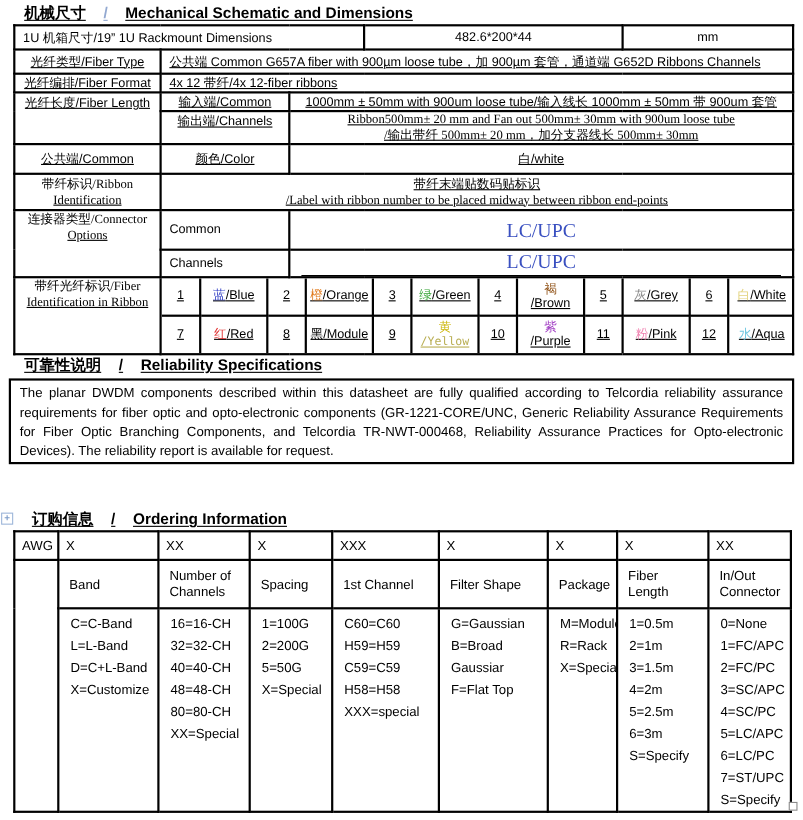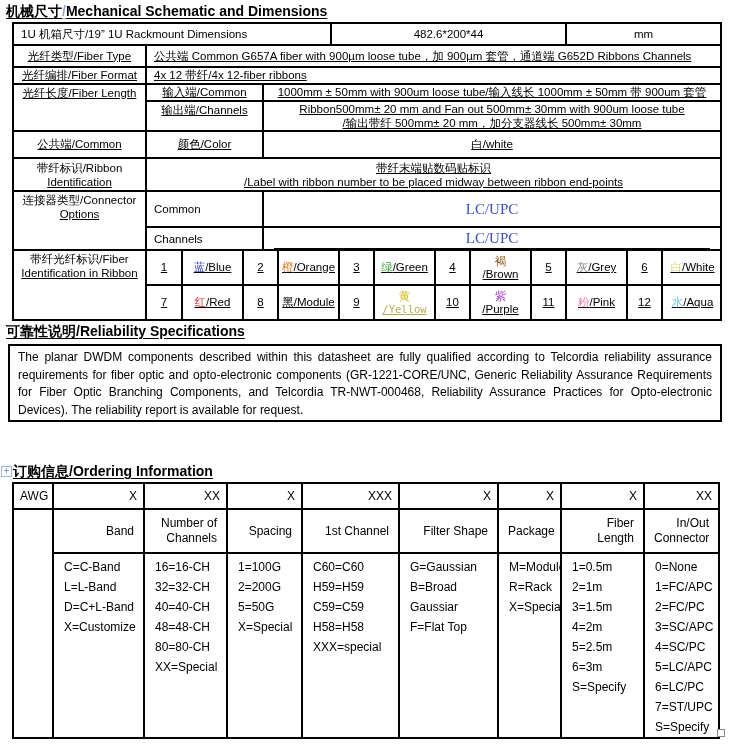--- a/index.html
+++ b/index.html
@@ -2,49 +2,49 @@
 <html><head>
 <meta charset="utf-8">
 <style>
   * { box-sizing: border-box; margin: 0; padding: 0; }
   html,body { width: 730px; height: 745px; }
   body {
     position: relative; background: #ffffff; color: #000;
     font-family: "Liberation Sans", "DejaVu Sans", sans-serif;
   }
   .title { position: absolute; font-weight: bold; font-size: 14px; white-space: nowrap; }
-  .title .tp { text-decoration: underline; text-underline-offset: 2px; }
+  .title .tp { text-decoration: underline; text-underline-offset: 2px; margin-left: 16px; }
   .t-slash-light { color: #93a9d1; }
 
   table { border-collapse: collapse; table-layout: fixed; }
   td { border: 2px solid #000; font-size: 11.5px; overflow: hidden; }
 
   
   #t1 { position: absolute; left: 12px; top: 22px; width: 708px; }
   #t1 td { padding: 0 3px; text-align: center; vertical-align: middle; white-space: nowrap; }
   #t1 .lft { text-align: left; padding-left: 7px; }
   .u { text-decoration: underline; text-underline-offset: 1px; }
-  .twoline { line-height: 14px; white-space: nowrap; }
+  .twoline { line-height: 14px; white-space: nowrap; font-family: Liberation Serif, serif; }
   .vtop { vertical-align: top !important; padding-top: 1px !important; }
-  .lcupc { font-family: "Liberation Serif", serif; font-size: 15px; }
+  .lcupc { font-family: "Liberation Serif", serif; font-size: 18px; }
   .wideline { width: 97%; margin: 1px auto 0; border-bottom: 1px solid #000; text-align: center; line-height: 17px; }
   #fiber-grid { width: 100%; height: 100%; border-style: hidden; }
   #fiber-grid td { padding: 0 1px; height: 34px; line-height: 13px; }
   .mono { font-family: "DejaVu Sans Mono", monospace; font-size: 10.5px; }
 
   
   #relbox {
     position: absolute; left: 8px; top: 344px; width: 714px; height: 78px;
     border: 2px solid #000; padding: 3px 8px 0 8px;
   }
   #relbox p { font-size: 12px; line-height: 17.5px; text-align: justify; }
 
   
   #t3 { position: absolute; left: 12px; top: 482px; width: 706px; }
-  #t3 td { text-align: right; vertical-align: middle; font-size: 12px; padding: 0 6px; }
+  #t3 td { text-align: left; vertical-align: middle; font-size: 12px; padding: 0 6px; }
   #t3 .oc-code { height: 26px; }
   #t3 .oc-label { height: 44px; line-height: 15px; padding: 0 9px; }
   #t3 .oc-opts { vertical-align: top; text-align: left; padding: 3px 0 0 10px; height: 183px; }
   #t3 .opt { line-height: 20px; white-space: nowrap; }
 
   .anchor-icon {
     position: absolute; left: 1px; top: 466px; width: 11px; height: 11px;
     border: 1px solid #9db6d9; color: #7d9cc9; font-size: 9px; line-height: 9px;
     text-align: center; font-weight: bold;
   }

